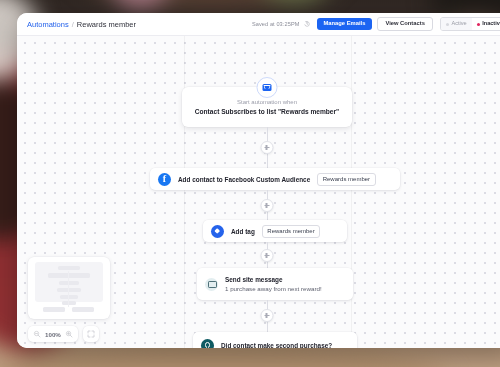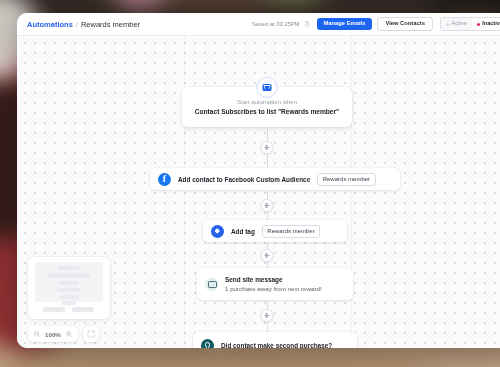--- a/index.html
+++ b/index.html
@@ -34,21 +34,21 @@
     box-shadow:0 10px 26px rgba(0,0,0,.28);
     overflow:hidden;
   }
   
   #topbar{
     height:22px;display:flex;align-items:center;
     padding:0 8px 0 10px;background:#ffffff;
     border-bottom:1px solid #ececf1;position:relative;z-index:5;
   }
   .crumb{font-size:7.5px;white-space:nowrap;}
-  .crumb-link{color:#2563eb;font-weight:700;cursor:pointer;}
+  .crumb-link{color:#2563eb;font-weight:400;cursor:pointer;}
   .crumb-sep{color:#b9bac2;margin:0 3px;}
   .crumb-cur{color:#31323c;font-weight:400;}
   .spacer{flex:1;}
   .saved{font-size:5.6px;color:#8b8d98;white-space:nowrap;margin-right:3px;letter-spacing:.1px;}
   .hist-ico{width:8px;height:8px;margin-right:6px;opacity:.55;flex:none;}
   .btn-primary{
     background:#1c64f2;color:#fff;font-size:5.8px;font-weight:700;
     padding:3.5px 7px;border-radius:3px;white-space:nowrap;cursor:pointer;
     border:none;line-height:1;
   }

